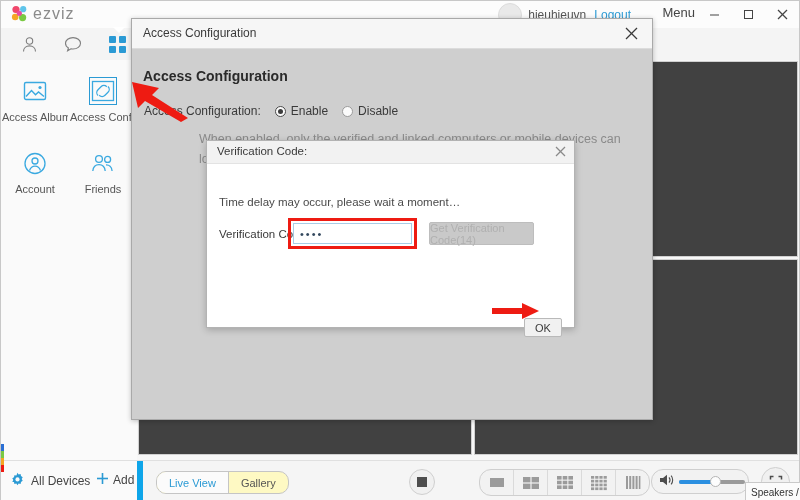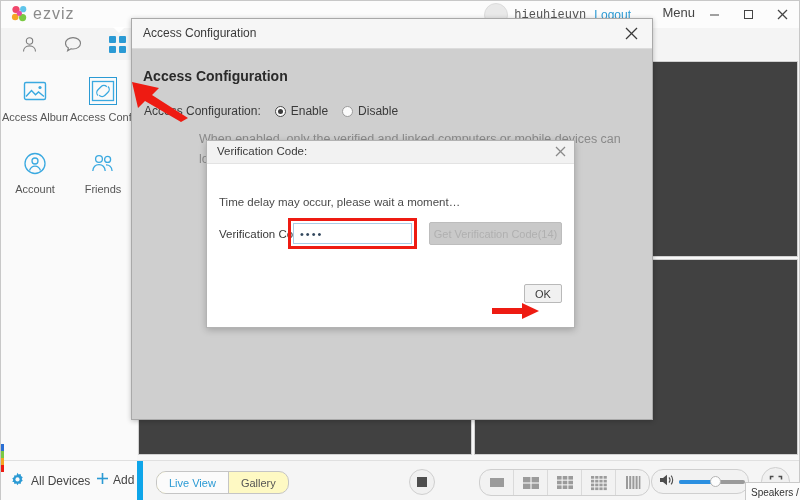--- a/index.html
+++ b/index.html
@@ -14,21 +14,21 @@
   
   .app-window{position:absolute;left:0;top:0;width:800px;height:500px;background:#fdfdfd;border:1px solid #c8c8c8;box-sizing:border-box;}
 
   .titlebar{position:absolute;left:0;top:0;width:798px;height:27px;background:#fcfcfc;border-bottom:1px solid #e4e4e4;}
   .logo{position:absolute;left:10px;top:4px;display:flex;align-items:center;}
   .logo-mark{position:relative;width:19px;height:18px;}
   .logo-text{margin-left:3px;font-size:16px;letter-spacing:1px;color:#8b8b8b;font-weight:400;}
 
   .acct-area{position:absolute;right:168px;top:2px;display:flex;align-items:center;}
   .avatar{width:24px;height:24px;border-radius:50%;background:#e9e9e9;border:1px solid #dcdcdc;box-sizing:border-box;}
-  .acct-name{margin-left:6px;font-size:12px;color:#555;font-family:Liberation Mono, monospace;}
+  .acct-name{margin-left:6px;font-size:12px;color:#555;}
   .logout{margin-left:8px;font-size:12px;color:#2b9ad4;}
 
   .menu-btn{position:absolute;right:104px;top:4px;font-size:13px;color:#444;}
   .win-btns{position:absolute;right:0px;top:0px;display:flex;}
   .win-btn{width:34px;height:27px;display:flex;align-items:center;justify-content:center;color:#444;}
 
   .toolbar{position:absolute;left:0;top:27px;width:798px;height:32px;background:#f4f4f4;border-bottom:1px solid #e0e0e0;}
   .tb-ic{position:absolute;top:5px;width:32px;height:22px;display:flex;align-items:center;justify-content:center;}
   .tb-ic.i1{left:12px;}
   .tb-ic.i2{left:56px;}
@@ -101,22 +101,22 @@
   
   .vc-dlg{position:absolute;left:206px;top:140px;width:369px;height:188px;background:#fff;border:1px solid #b3b3b3;box-sizing:border-box;box-shadow:0 2px 7px rgba(0,0,0,.22);}
   .vc-tb{position:absolute;left:0;top:0;width:367px;height:22px;background:#f2f2f2;border-bottom:1px solid #e3e3e3;}
   .vc-tb-title{position:absolute;left:10px;top:4px;font-size:11.5px;color:#3a3a3a;}
   .vc-close{position:absolute;right:5px;top:2px;width:18px;height:17px;display:flex;align-items:center;justify-content:center;color:#8a8a8a;font-size:12px;}
   .vc-l1{position:absolute;left:12px;top:40px;font-size:11.5px;color:#4a4a4a;}
   .vc-l2{position:absolute;left:12px;top:55px;font-size:11.5px;color:#4a4a4a;}
   .vc-lbl{position:absolute;left:12px;top:87px;font-size:11.5px;color:#3a3a3a;}
   .vc-input{position:absolute;left:86px;top:82px;width:119px;height:21px;border:1px solid #a8cce6;background:#fff;box-sizing:border-box;display:flex;align-items:center;padding-left:6px;letter-spacing:2px;color:#33485e;font-size:11px;}
   .vc-hl{position:absolute;left:81px;top:77px;width:129px;height:31px;border:3px solid #ee1b12;box-sizing:border-box;}
-  .vc-getbtn{position:absolute;left:222px;top:81px;width:133px;height:23px;background:#c9c9c9;border:1px solid #bdbdbd;box-sizing:border-box;border-radius:2px;display:flex;align-items:center;justify-content:center;font-size:11px;color:#b0b0b0;}
-  .vc-ok{position:absolute;left:524px;top:284px;width:38px;height:19px;background:#f1f1f1;border:1px solid #b9b9b9;box-sizing:border-box;border-radius:2px;display:flex;align-items:center;justify-content:center;font-size:11px;color:#3a3a3a;}
+  .vc-getbtn{position:absolute;left:222px;top:81px;width:105px;height:23px;background:#c9c9c9;border:1px solid #bdbdbd;box-sizing:border-box;border-radius:2px;display:flex;align-items:center;justify-content:center;font-size:11px;color:#b0b0b0;}
+  .vc-ok{position:absolute;left:524px;top:318px;width:38px;height:19px;background:#f1f1f1;border:1px solid #b9b9b9;box-sizing:border-box;border-radius:2px;display:flex;align-items:center;justify-content:center;font-size:11px;color:#3a3a3a;}
 
   
   .anno{position:absolute;pointer-events:none;}
 </style>
 </head>
 <body>
 
 <div id="root">
 
   <div class="app-window">

